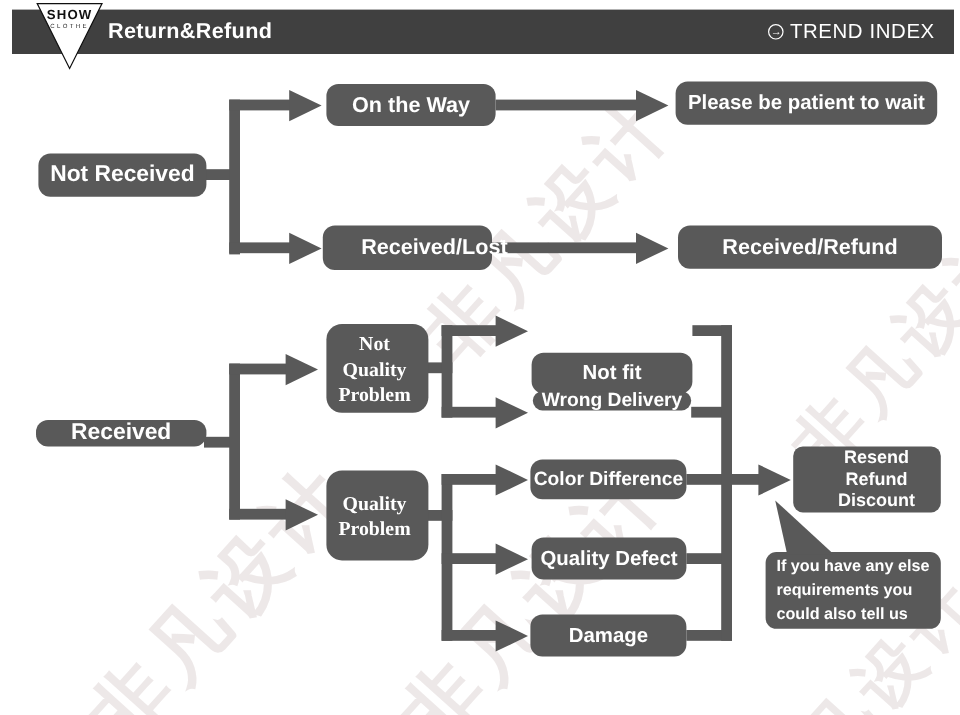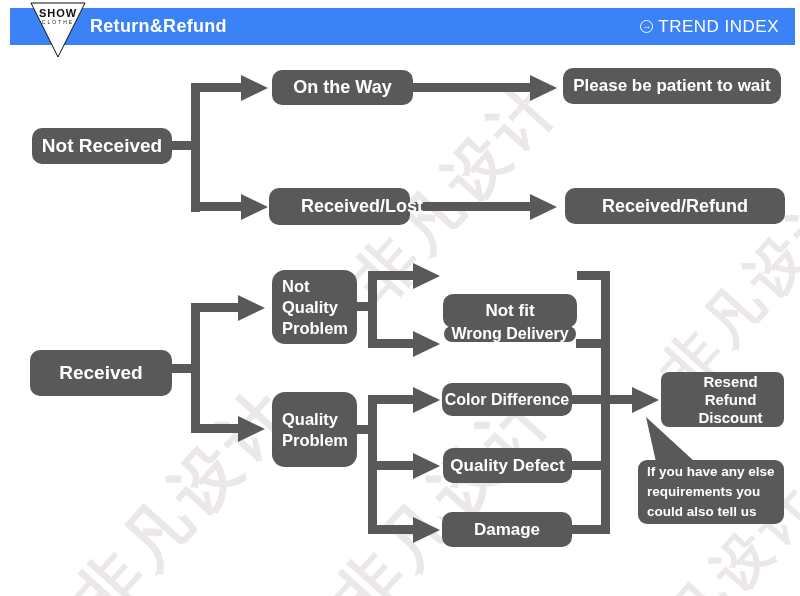--- a/index.html
+++ b/index.html
@@ -2,21 +2,21 @@
 <html><head>
 <meta charset="utf-8">
 <style>
   * { margin: 0; padding: 0; box-sizing: border-box; }
   html, body { width: 800px; height: 596px; background: #ffffff; overflow: hidden; }
   body { font-family: "Liberation Sans", sans-serif; position: relative; }
 
   
   .header-bar {
     position: absolute; left: 10px; top: 8px; width: 785px; height: 37px;
-    background: #3b82f6; display: flex; align-items: center; z-index: 4;
+    background: #404040; display: flex; align-items: center; z-index: 4;
   }
   .header-title {
     position: absolute; left: 80px; top: 0; height: 37px; line-height: 37px;
     color: #ffffff; font-size: 18px; font-weight: bold; letter-spacing: 0.3px;
   }
   .brand { position: absolute; right: 16px; top: 0; height: 37px; display: flex; align-items: center; gap: 5px; }
   .brand-circle-icon {
     width: 13px; height: 13px; border: 1.3px solid #ffffff; border-radius: 50%;
     display: flex; align-items: center; justify-content: center;
     color: #ffffff; font-size: 9px; line-height: 1;
@@ -39,21 +39,21 @@
     font-weight: bold; transform: rotate(-48deg); white-space: nowrap;
     letter-spacing: 6px; pointer-events: none;
   }
 
   
   .node {
     position: absolute; background: #595959; color: #ffffff; z-index: 2;
     border-radius: 10px; display: flex; align-items: center; justify-content: center;
     font-weight: bold; text-align: center;
   }
-  .node.left-align { justify-content: flex-start; text-align: left; padding-left: 10px; border-radius: 13px; }
+  .node.left-align { justify-content: flex-start; text-align: center; padding-left: 10px; border-radius: 13px; font-family: Liberation Serif, serif; }
   .multiline { white-space: pre-line; padding-left: 16px; }
 
   
   .conn { position: absolute; background: #595959; z-index: 1; }
   .arrowhead {
     position: absolute; width: 0; height: 0; z-index: 1;
     border-top: 13px solid transparent; border-bottom: 13px solid transparent;
     border-left: 27px solid #595959;
   }
 
@@ -104,21 +104,21 @@
 <div class="conn" style="left:191px; top:83px; width:9px; height:129px;"></div>
 <div class="conn" style="left:191px; top:83px; width:51px; height:9px;"></div>
 <div class="arrowhead" style="left:241px; top:74.5px;"></div>
 <div class="conn" style="left:191px; top:202px; width:51px; height:9px;"></div>
 <div class="arrowhead" style="left:241px; top:193.5px;"></div>
 <div class="conn" style="left:413px; top:83px; width:118px; height:9px;"></div>
 <div class="arrowhead" style="left:530px; top:74.5px;"></div>
 <div class="conn" style="left:410px; top:202px; width:121px; height:9px;"></div>
 <div class="arrowhead" style="left:530px; top:193.5px;"></div>
 
-<div class="node" style="left:30px; top:350px; width:142px; height:46px; font-size:19px;">Received</div>
+<div class="node" style="left:30px; top:350px; width:142px; height:22px; font-size:19px;">Received</div>
 
 <div class="node left-align multiline" style="left:272px; top:270px; width:85px; height:74px; font-size:16.5px; line-height:21px;">Not
 Quality
 Problem</div>
 
 <div class="node left-align multiline" style="left:272px; top:392px; width:85px; height:75px; font-size:16.5px; line-height:21px;">Quality
 Problem</div>
 
 <div class="node" style="left:443px; top:258px; width:134px; height:34px; font-size:17px;margin-top:36px;">Not fit</div>
 

